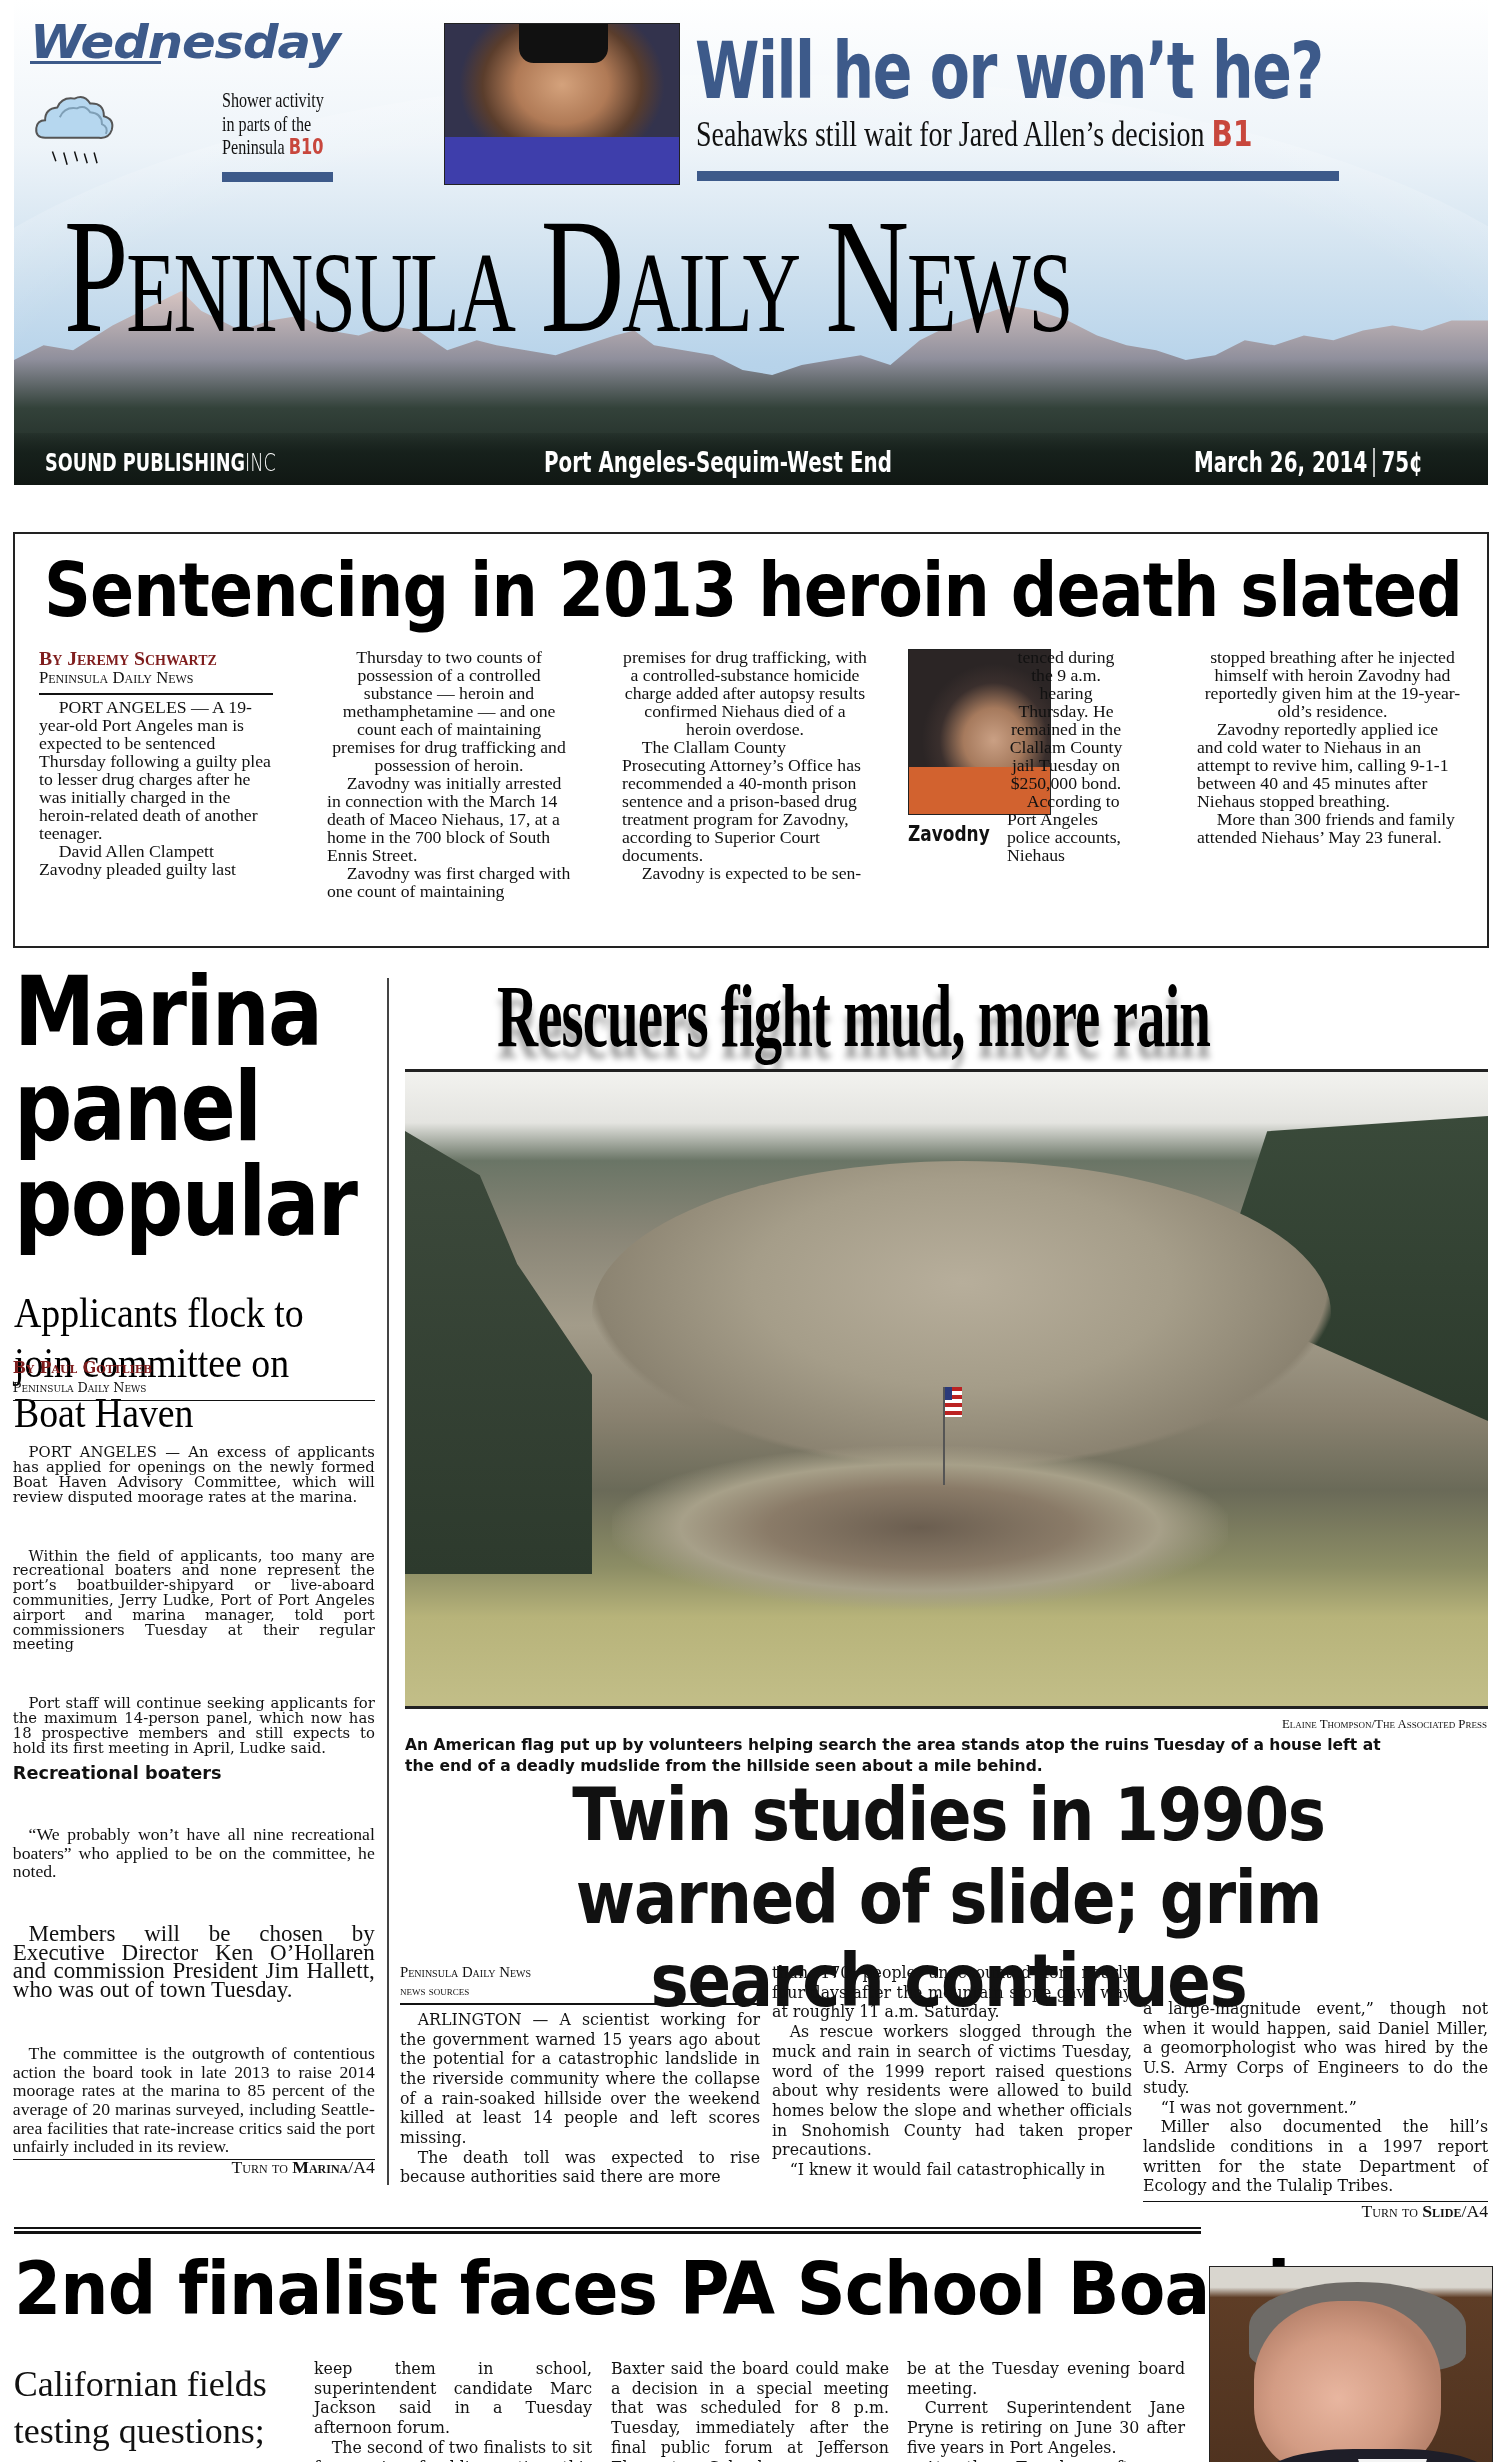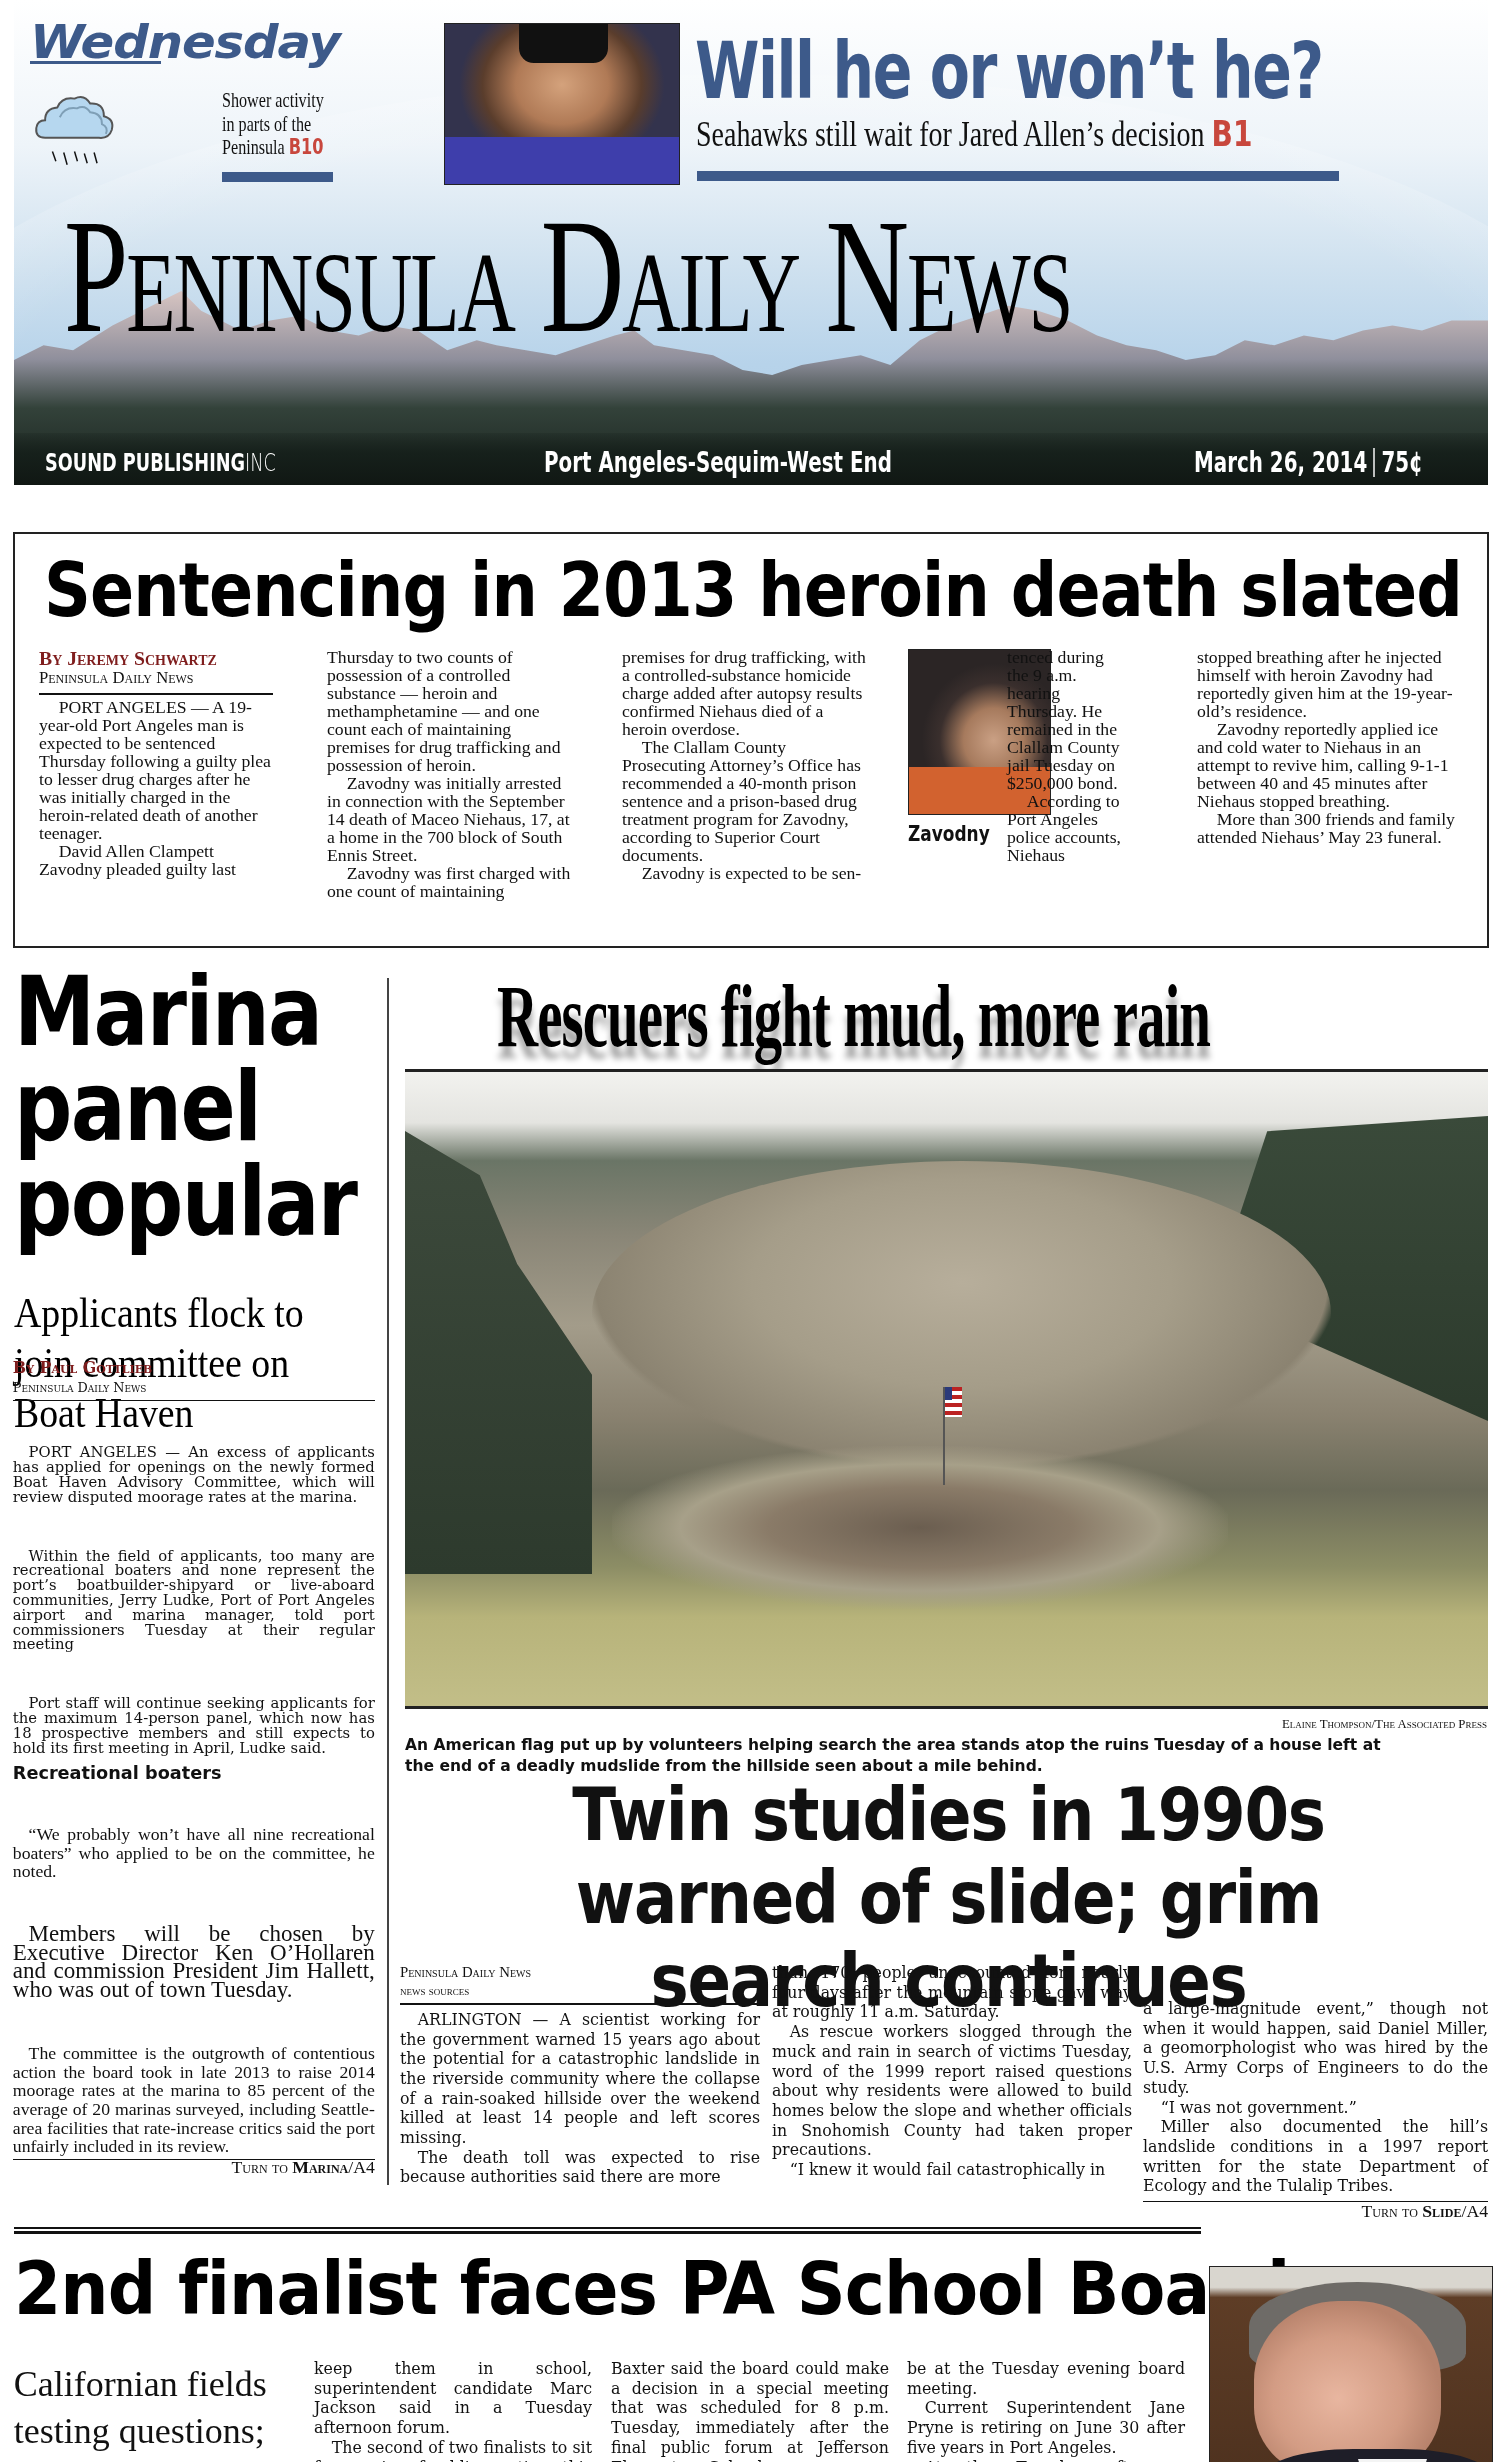--- a/index.html
+++ b/index.html
@@ -45,21 +45,21 @@
 
   
   .heroin-box { left: 12.8px; top: 532px; width: 1476px; height: 416px; border: 2.5px solid #222; }
   .heroin-headline { left: 44px; top: 547px; font-family: "DejaVu Sans", sans-serif; font-weight: 900; font-size: 74px; color: #000;
     white-space: nowrap; transform: scaleX(0.88); transform-origin: left; letter-spacing: -1px; }
   .byline { font-family: "Liberation Serif", serif; font-variant: small-caps; font-weight: 700; font-size: 19.7px; color: #7f1d1d; line-height: 20.7px; }
   .byline-org { font-family: "Liberation Serif", serif; font-variant: small-caps; font-size: 16.7px; color: #111; line-height: 18.7px; }
   .rule { height: 1.5px; background: #111; }
   .col { font-family: "Liberation Serif", serif; font-size: 17.7px; line-height: 18px; color: #111; text-align: left; }
   .col p { text-indent: 19.7px; }
-  .col p.noind { text-indent: 0; }
+  .col p.noind { text-indent: 0; text-align: center; }
   .zavodny-photo { left: 903px; top: 648px; width: 48px; height: 165px; border: 1px solid #222;
     background: radial-gradient(ellipse at 60% 55%, #caa084 0%, #a67a5d 25%, #3a2f2d 45%, #2b2525 60%), #2b2525; overflow:hidden; }
   .zavodny-photo .shirt { position: absolute; left: 0; bottom: 0; width: 100%; height: 47px; background: #d2622f; }
   .zavodny-caption { left: 903px; top: 822px; font-family: "DejaVu Sans", sans-serif; font-weight: 700; font-size: 20.7px; transform: scaleX(0.82); transform-origin: left; }
 
   
   .marina-head { left: 13.8px; top: 965px; width: 345px; font-family: "DejaVu Sans", sans-serif; font-weight: 700; font-size: 96px; line-height: 95px;
     color: #000; transform: scaleX(0.85); transform-origin: left; letter-spacing: -2px; }
   .marina-deck { left: 13.8px; top: 1288px; width: 364px; font-family: "Liberation Serif", serif; font-size: 42px; line-height: 50px; color: #000;
     transform: scaleX(0.9); transform-origin: left; }
@@ -171,21 +171,21 @@
   <div class="byline">By Jeremy Schwartz</div>
   <div class="byline-org">Peninsula Daily News</div>
   <div class="rule" style="margin-top:5.9px;"></div>
 </div>
 <div class="abs col" style="left:39px;top:698px;width:234px;">
   <p>PORT ANGELES — A 19-year-old Port Angeles man is expected to be sentenced Thursday following a guilty plea to lesser drug charges after he was initially charged in the heroin-related death of another teenager.</p>
   <p>David Allen Clampett Zavodny pleaded guilty last</p>
 </div>
 <div class="abs col" style="left:327px;top:648px;width:244px;">
   <p class="noind">Thursday to two counts of possession of a controlled substance — heroin and methamphetamine — and one count each of maintaining premises for drug trafficking and possession of heroin.</p>
-  <p>Zavodny was initially arrested in connection with the September 14 death of Maceo Niehaus, 17, at a home in the 700 block of South Ennis Street.</p>
+  <p>Zavodny was initially arrested in connection with the March 14 death of Maceo Niehaus, 17, at a home in the 700 block of South Ennis Street.</p>
   <p>Zavodny was first charged with one count of maintaining</p>
 </div>
 <div class="abs col" style="left:622px;top:648px;width:246px;">
   <p class="noind">premises for drug trafficking, with a controlled-substance homicide charge added after autopsy results confirmed Niehaus died of a heroin overdose.</p>
   <p>The Clallam County Prosecuting Attorney’s Office has recommended a 40-month prison sentence and a prison-based drug treatment program for Zavodny, according to Superior Court documents.</p>
   <p>Zavodny is expected to be sen-</p>
 </div>
 <div class="abs zavodny-photo" style="left:908px;top:649px;width:143px;height:166px;">
   <div class="shirt"></div>
 </div>

